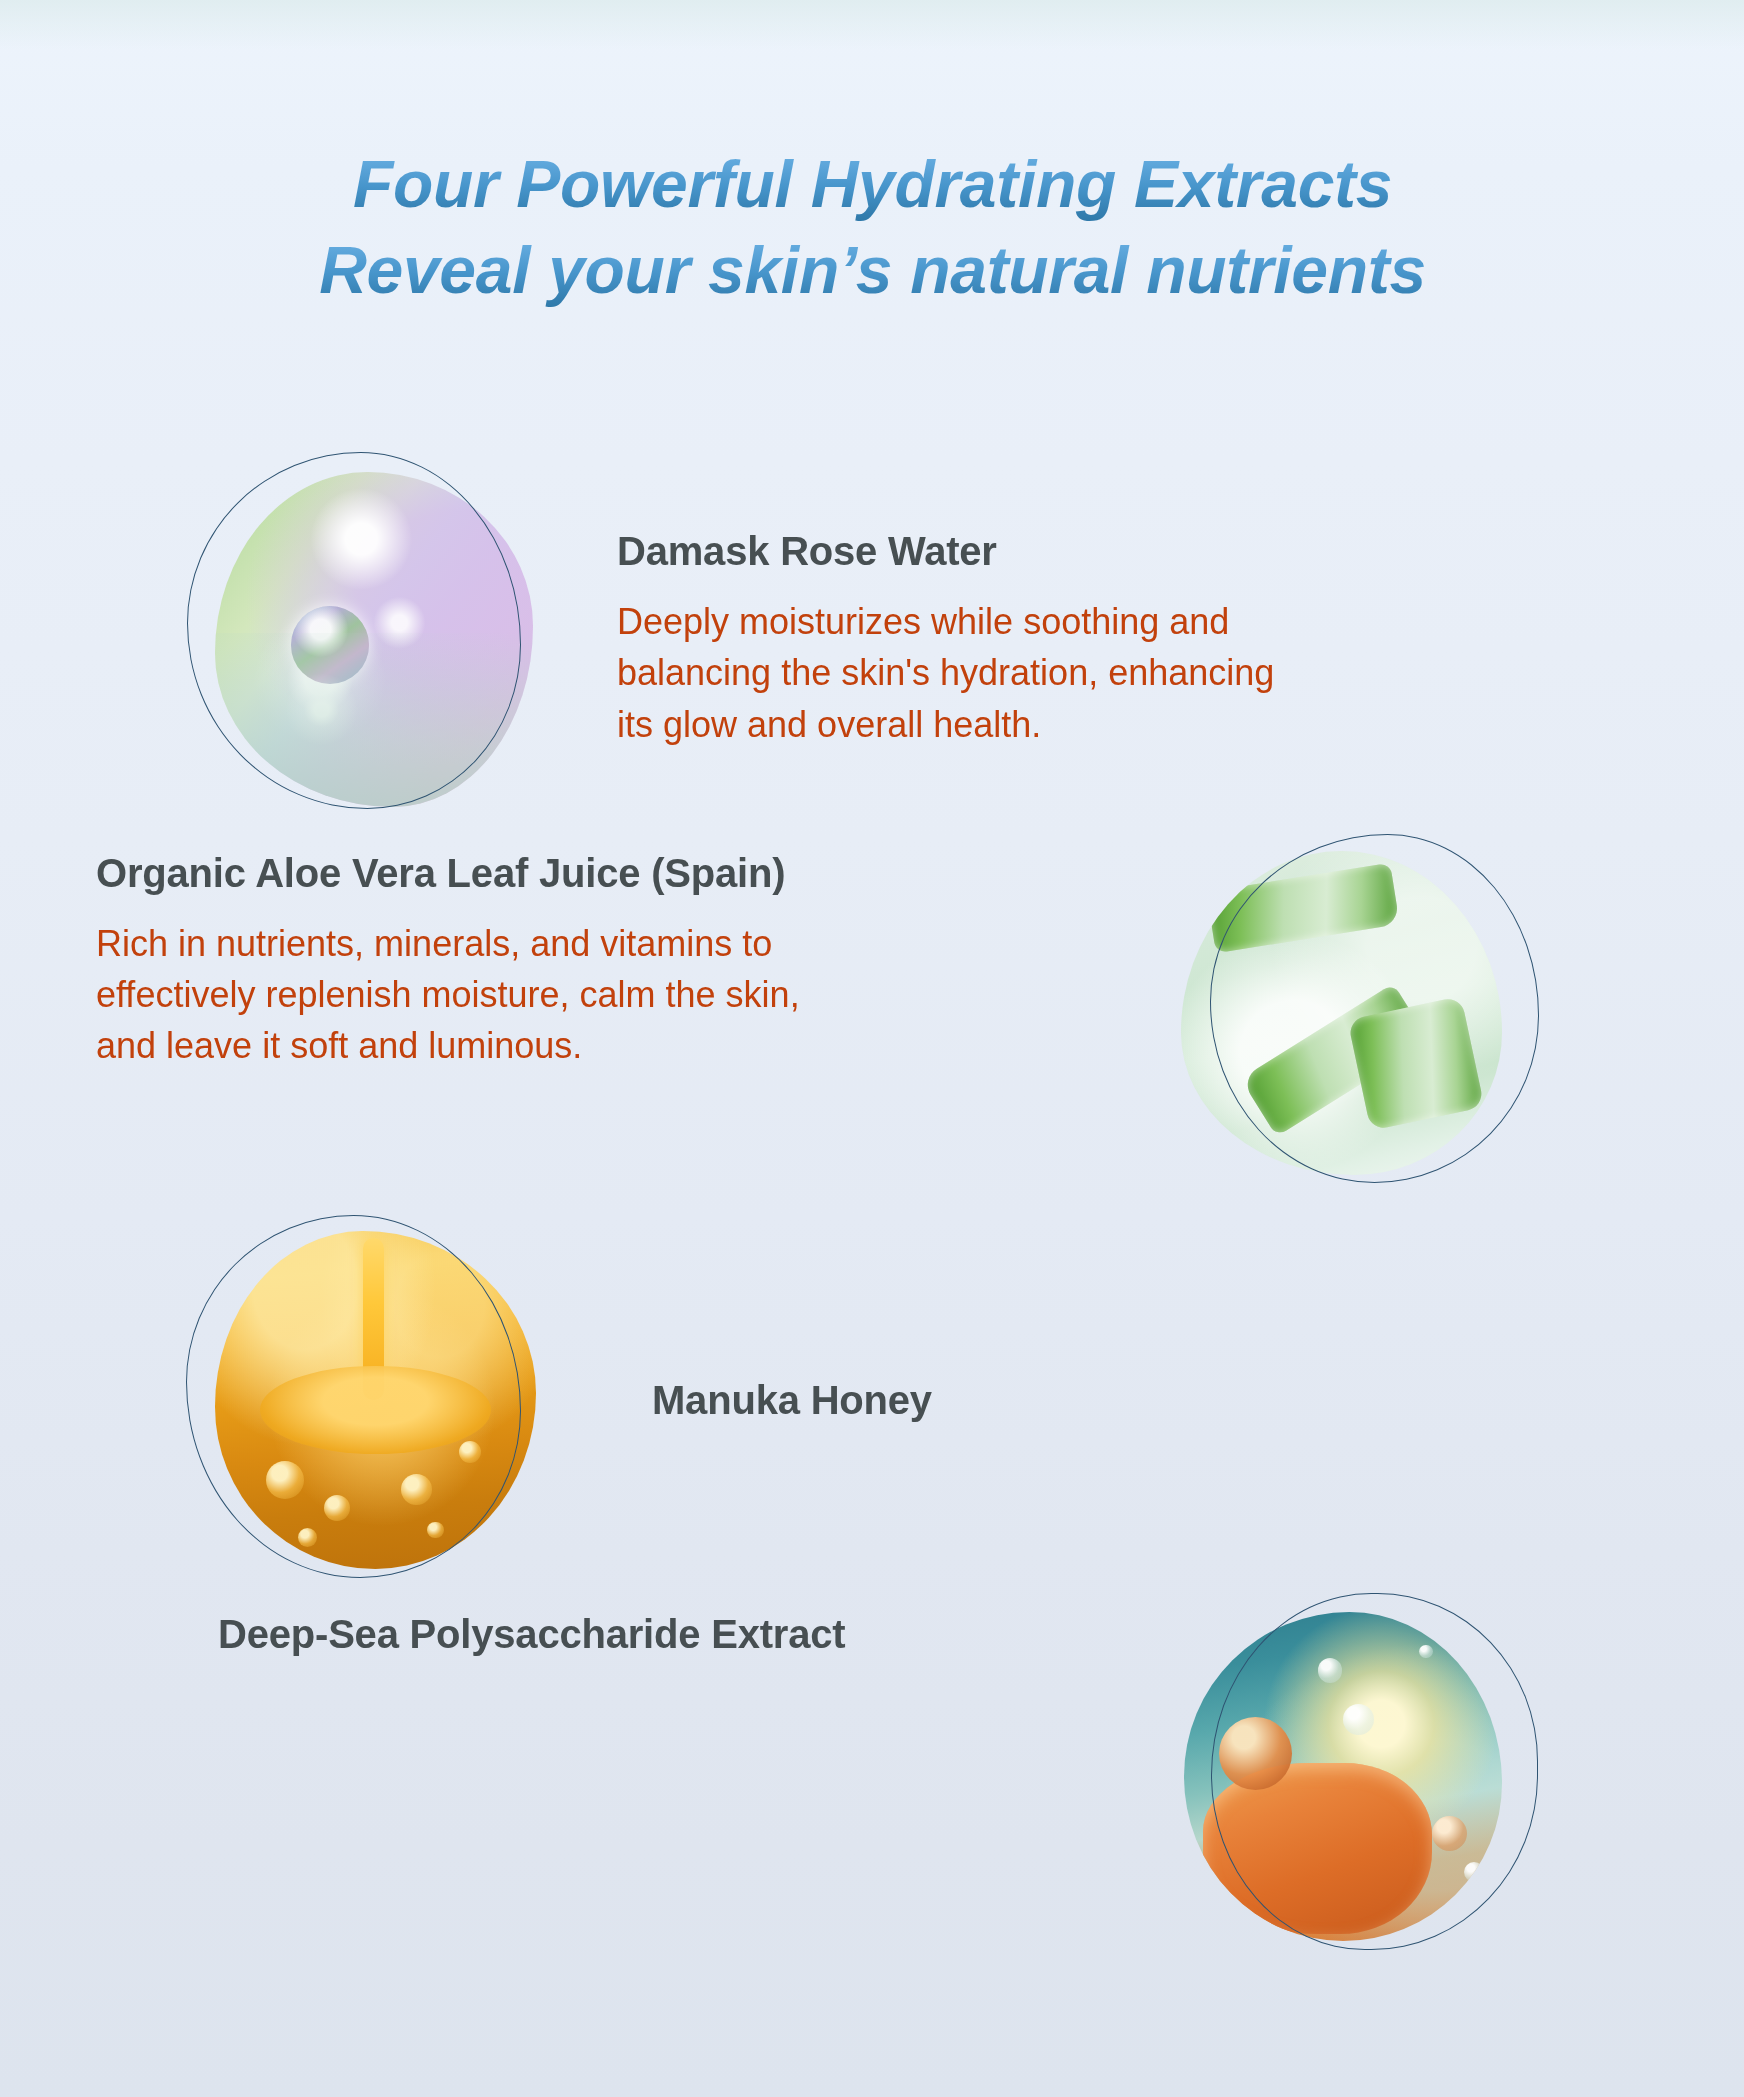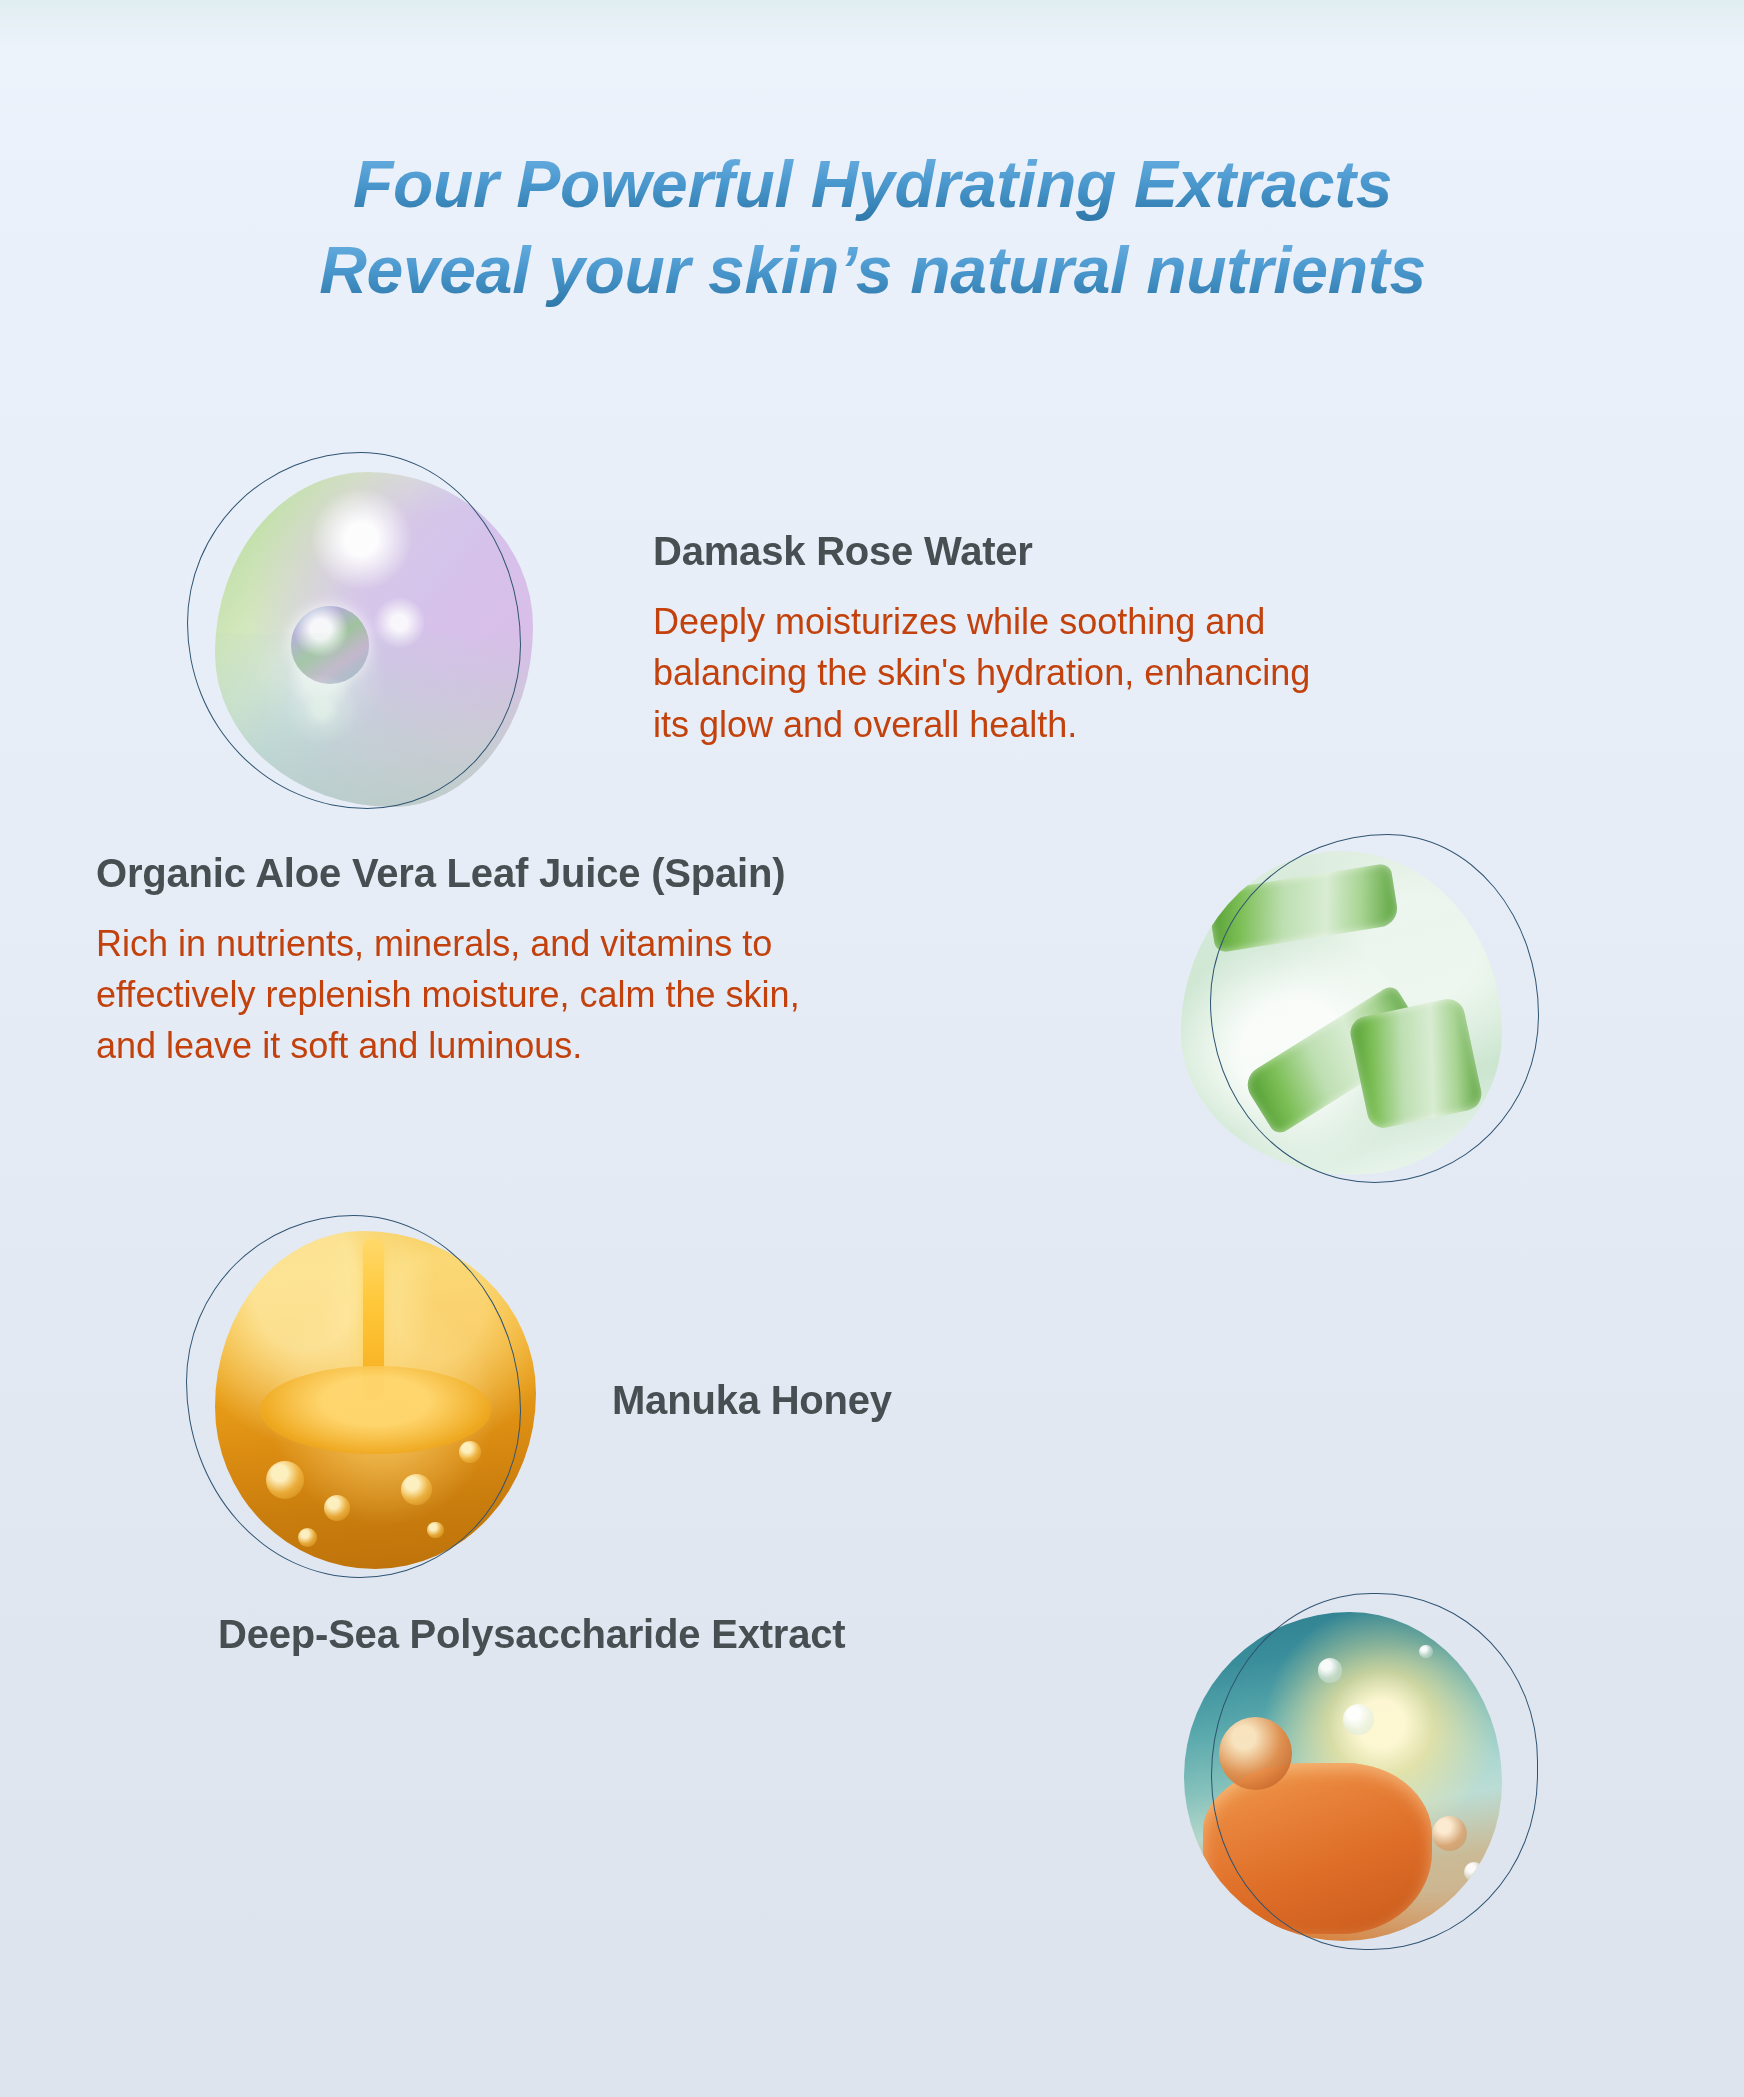--- a/index.html
+++ b/index.html
@@ -146,21 +146,21 @@
   #row1 .blob .flare{
     position:absolute; left:22%; top:60%;
     width:73px; height:73px; border-radius:50%;
     background:radial-gradient(circle, rgba(255,255,255,1) 0 14%, rgba(255,255,255,0.35) 34%, rgba(255,255,255,0) 70%);
   }
   #row1 .ring{
     width:334px; height:357px;
     left:-28px; top:-20px;
     border-radius:52% 48% 46% 54% / 48% 54% 46% 52%;
   }
-  #row1 .txt{ margin-left:120px; }
+  #row1 .txt{ margin-left:84px; }
 
   
   #row2{ top:851px; left:0; justify-content:flex-start; }
   #row2 .txt{ margin-left:96px; }
   #row2 .media{ position:absolute; left:1181px; top:0; }
   #row2 .blob{
     width:321px; height:324px;
     border-radius:50% 50% 46% 54% / 56% 56% 44% 44%;
     background:
       radial-gradient(ellipse at 35% 62%, rgba(255,255,255,0.85) 0 18%, rgba(255,255,255,0) 42%),
@@ -229,21 +229,21 @@
   #row3 .bub.b2{ left:34%; top:78%; width:26px; height:26px; }
   #row3 .bub.b3{ left:58%; top:72%; width:31px; height:31px; }
   #row3 .bub.b4{ left:76%; top:62%; width:22px; height:22px; }
   #row3 .bub.b5{ left:26%; top:88%; width:19px; height:19px; }
   #row3 .bub.b6{ left:66%; top:86%; width:16.7px; height:16.7px; }
   #row3 .ring{
     width:335px; height:363px;
     left:-29px; top:-15.6px;
     border-radius:50% 50% 48% 52% / 46% 54% 46% 54%;
   }
-  #row3 .txt{ margin-left:76px; }
+  #row3 .txt{ margin-left:116px; }
 
   
   #row4{ top:1612px; left:0;text-align:center; }
   #row4 .txt{ margin-left:218px; }
   #row4 .media{ position:absolute; left:1184px; top:0; }
   #row4 .blob{
     width:318px; height:329px;
     border-radius:52% 48% 50% 50% / 50% 52% 48% 50%;
     background:
       radial-gradient(circle at 62% 34%, rgba(255,248,210,0.98) 0 8%, rgba(255,232,150,0.65) 18%, rgba(255,220,130,0) 40%),

